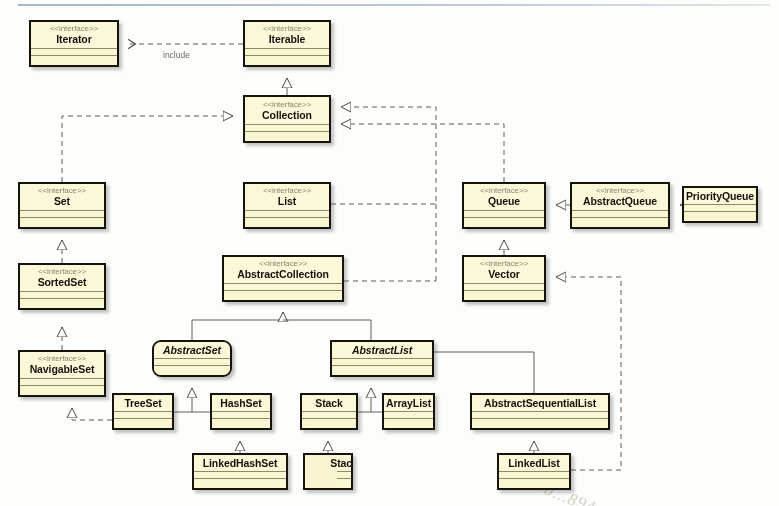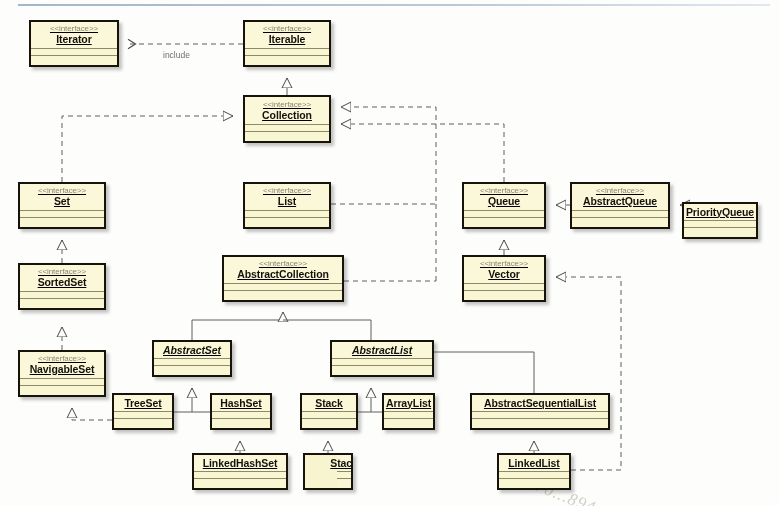--- a/index.html
+++ b/index.html
@@ -23,21 +23,20 @@
   }
   
   .uml{
     position:absolute;
     box-sizing:border-box;
     background:#f7f4cf;
     border:2px solid #17130b;
     box-shadow:3px 3px 3px rgba(60,60,60,.30);
     display:flex;flex-direction:column;
     overflow:hidden;
-    text-decoration:underline;
   }
   .uml .hdr{
     flex:1 1 auto;
     display:flex;flex-direction:column;
     align-items:center;justify-content:center;
     padding:1px 3px 2px;
     background:#fbf8da;
   }
   .uml .stereo{
     font-size:8px;line-height:9px;color:#8a8570;
@@ -204,21 +203,21 @@
       <div class="uml" style="left: 570px; top: 182px; width: 100px; height: 47px;">
         <div class="hdr">
           <div class="stereo">&lt;&lt;interface&gt;&gt;</div>
           <div class="nm">AbstractQueue</div>
         </div>
         <div class="sep"></div>
         <div class="comp c1"></div>
         <div class="sep"></div>
         <div class="comp c2"></div>
       </div>
-      <div class="uml" style="left: 682px; top: 202px; width: 76px; height: 37px;">
+      <div class="uml" style="left: 682px; top: 186px; width: 76px; height: 37px;">
         <div class="hdr">
           <div class="nm">PriorityQueue</div>
         </div>
         <div class="sep"></div>
         <div class="comp c1"></div>
         <div class="sep"></div>
         <div class="comp c2"></div>
       </div>
       <div class="uml" style="left: 18px; top: 263px; width: 88px; height: 47px;">
         <div class="hdr">
@@ -253,21 +252,21 @@
       <div class="uml" style="left: 18px; top: 350px; width: 88px; height: 47px;">
         <div class="hdr">
           <div class="stereo">&lt;&lt;interface&gt;&gt;</div>
           <div class="nm">NavigableSet</div>
         </div>
         <div class="sep"></div>
         <div class="comp c1"></div>
         <div class="sep"></div>
         <div class="comp c2"></div>
       </div>
-      <div class="uml abstract" style="left: 152px; top: 340px; width: 80px; height: 37px;">
+      <div class="uml abstract" style="left: 152px; top: 340px; width: 80px; height: 37px; border-radius: 9px;">
         <div class="hdr">
           <div class="nm">AbstractSet</div>
         </div>
         <div class="sep"></div>
         <div class="comp c1"></div>
         <div class="sep"></div>
         <div class="comp c2"></div>
       </div>
       <div class="uml abstract" style="left: 330px; top: 340px; width: 104px; height: 37px;">
         <div class="hdr">

